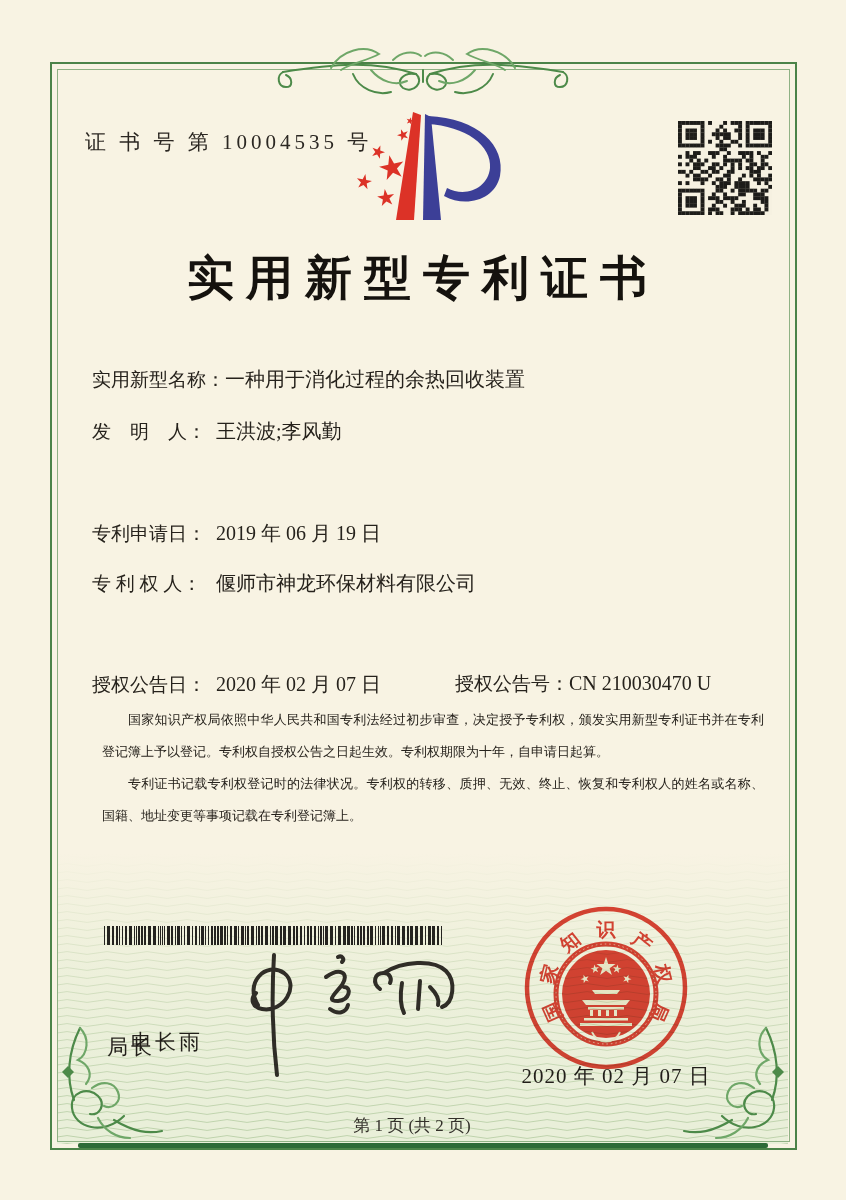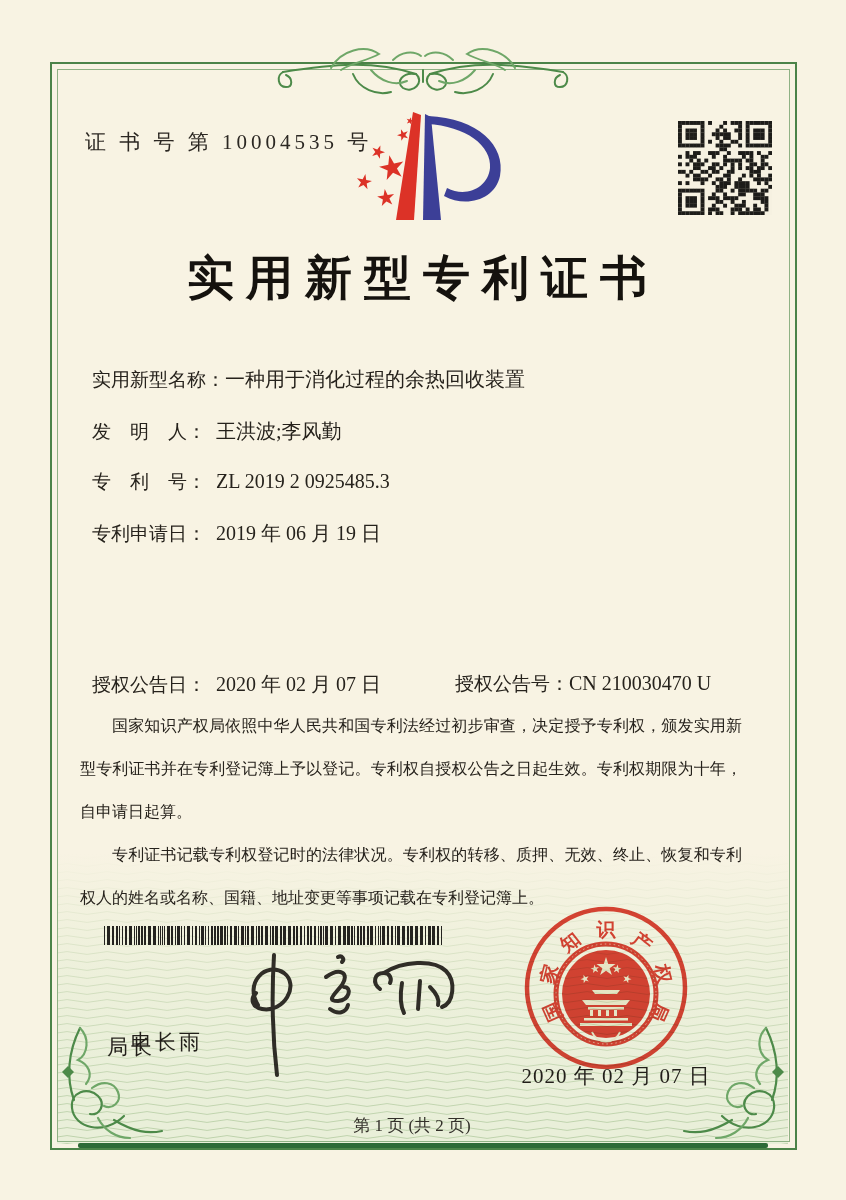--- a/index.html
+++ b/index.html
@@ -12,21 +12,21 @@
   .frame-inner{left:57px;top:69px;width:731px;height:1071px;border:1px solid #8fb184;}
   .bottom-rule{left:78px;top:1143px;width:690px;height:4.5px;background:#2d6a37;border-radius:2px;}
   
   .cert-no{left:85px;top:128px;font-size:21px;letter-spacing:4px;color:#2b2722;}
   .title{left:0;top:247px;width:846px;text-align:center;font-size:47px;font-weight:bold;
          letter-spacing:12px;color:#15120e;font-family:"Liberation Serif","DejaVu Serif",serif;}
   .frow{left:92px;font-size:19px;white-space:nowrap;}
   .flabel{display:inline-block;min-width:124px;}
   .fvalue{font-size:20px;}
   .grant-no{left:455px;font-size:19px;white-space:nowrap;}
-  .paras{left:80px;top:704px;width:662px;font-size:16px;line-height:43px;text-align:justify;}
+  .paras{left:102px;top:704px;width:662px;font-size:13px;line-height:32px;text-align:justify;}
   .paras p{margin:0;text-indent:2em;}
   
   #barcode{left:104px;top:926px;width:352px;height:19px;font-size:0;}
   #barcode span{display:inline-block;height:100%;background:#24231f;vertical-align:top;}
   
   .signer-title{left:107px;top:993px;font-size:21px;letter-spacing:3px;
       font-family:"Liberation Sans","DejaVu Sans",sans-serif;color:#211e19;margin-top:40px;}
   .signer-name{left:107px;top:1028px;font-size:21px;letter-spacing:3px;
       font-family:"Liberation Sans","DejaVu Sans",sans-serif;color:#211e19;margin-left:24px;}
   .seal-date{left:516px;top:1062px;width:200px;text-align:center;font-size:21px;
@@ -425,25 +425,25 @@
     </svg>
 
   <div class="abs title">实用新型专利证书</div>
 
   <div class="abs frow" style="top:366px;">
     <span class="flabel">实用新型名称：</span><span class="fvalue">一种用于消化过程的余热回收装置</span>
   </div>
   <div class="abs frow" style="top:418px;">
     <span class="flabel">发　明　人：</span><span class="fvalue">王洪波;李风勤</span>
   </div>
-  <div class="abs frow" style="top:469px;">
-    <span class="flabel">专　利　号：</span><span class="fvalue">ZL 2019 2 0925485.3</span>
-  </div>
   <div class="abs frow" style="top:520px;">
     <span class="flabel">专利申请日：</span><span class="fvalue">2019 年 06 月 19 日</span>
+  </div>
+  <div class="abs frow" style="top:570px;">
+    <span class="flabel">专 利 权 人：</span><span class="fvalue">偃师市神龙环保材料有限公司</span>
   </div>
   <div class="abs frow" style="top:671px;">
     <span class="flabel">授权公告日：</span><span class="fvalue">2020 年 02 月 07 日</span>
   </div>
   <div class="abs grant-no" style="top:671px;">
     <span>授权公告号：</span><span class="fvalue">CN 210030470 U</span>
   </div>
 
   <div class="abs paras">
     <p>国家知识产权局依照中华人民共和国专利法经过初步审查，决定授予专利权，颁发实用新型专利证书并在专利登记簿上予以登记。专利权自授权公告之日起生效。专利权期限为十年，自申请日起算。</p>

